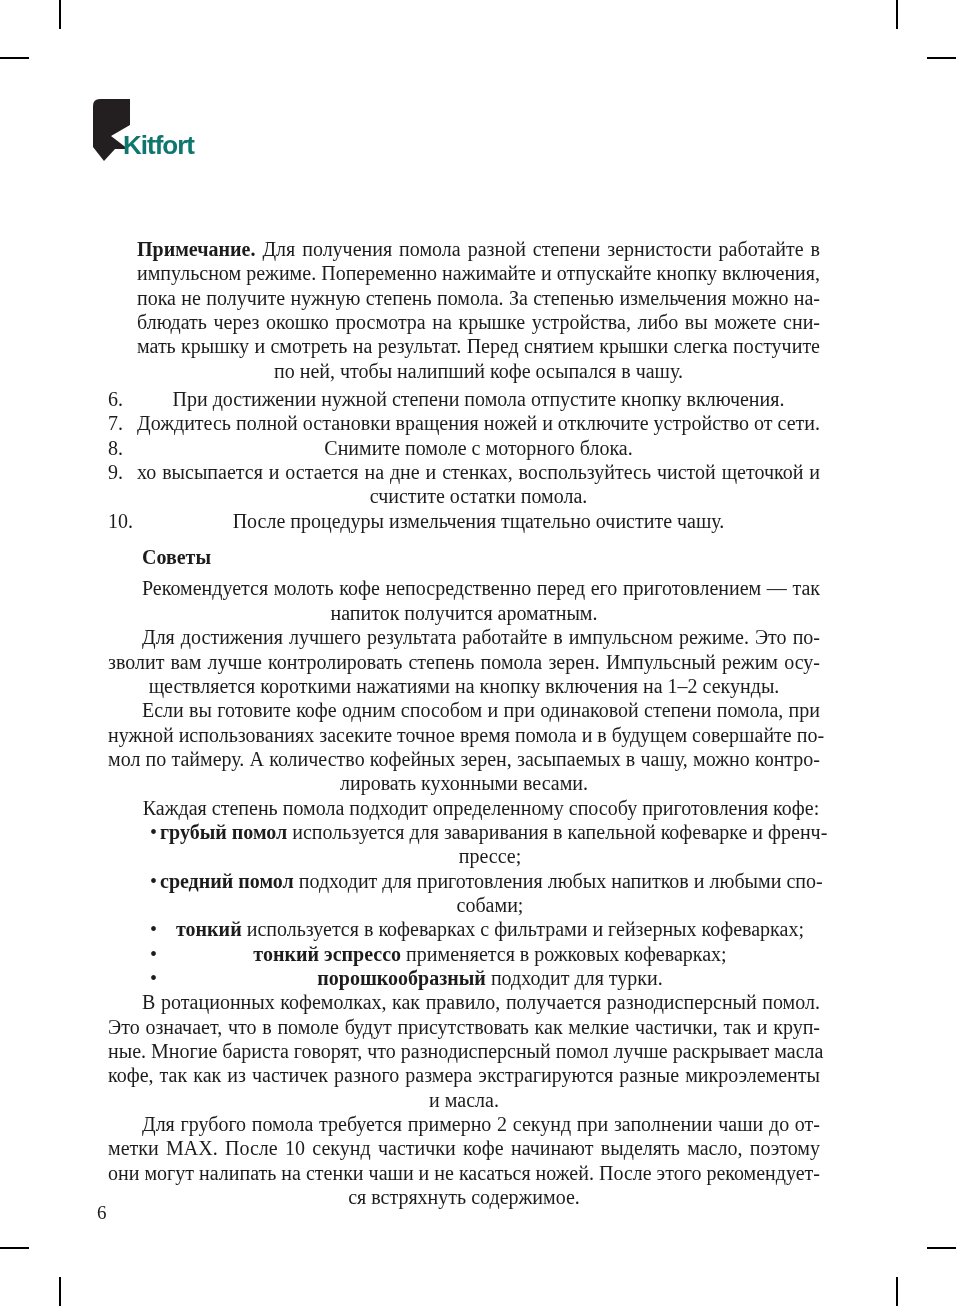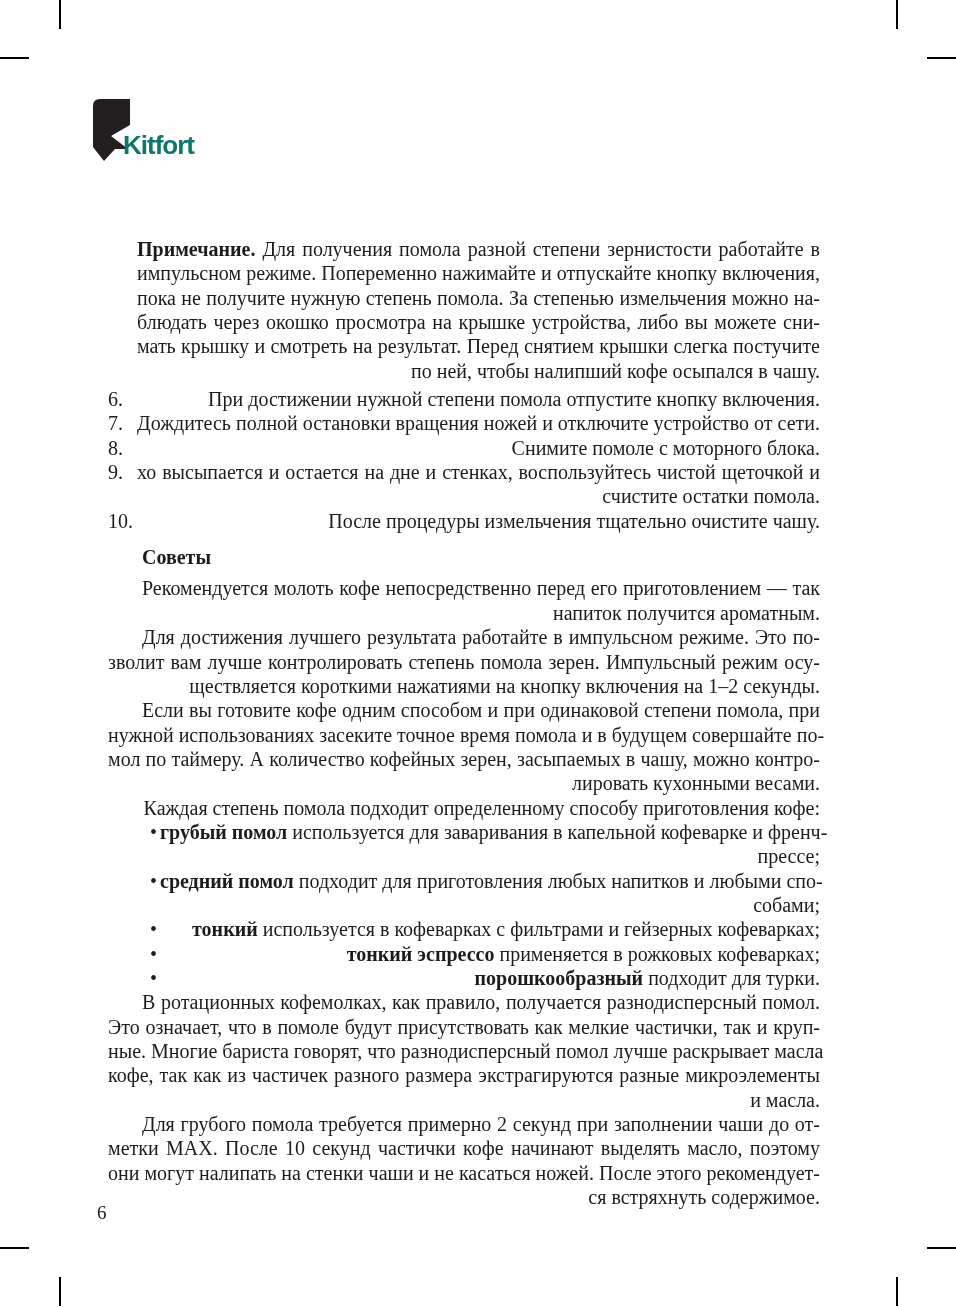--- a/index.html
+++ b/index.html
@@ -27,21 +27,21 @@
     letter-spacing:-1px; color:#0f766e;
   }
 
   
   #content {
     position:absolute; left:108px; top:189px; width:712px;
     font-size:20px; line-height:24.35px;margin-top:48px;
   }
   .line { white-space:nowrap; }
   .line.just { text-align:justify; text-align-last:justify; }
-  .line.last { text-align:right; }
+  .line.last { text-align:center; }
   b { font-weight:bold; }
 
   .note { margin-left:29px; }
 
   #steps { margin-top:4px; }
   .step { position:relative; padding-left:29px; }
   .step .num { position:absolute; left:0; top:0; }
 
   #tips-heading { font-weight:bold; margin:12px 0 7px 34px; }
 

